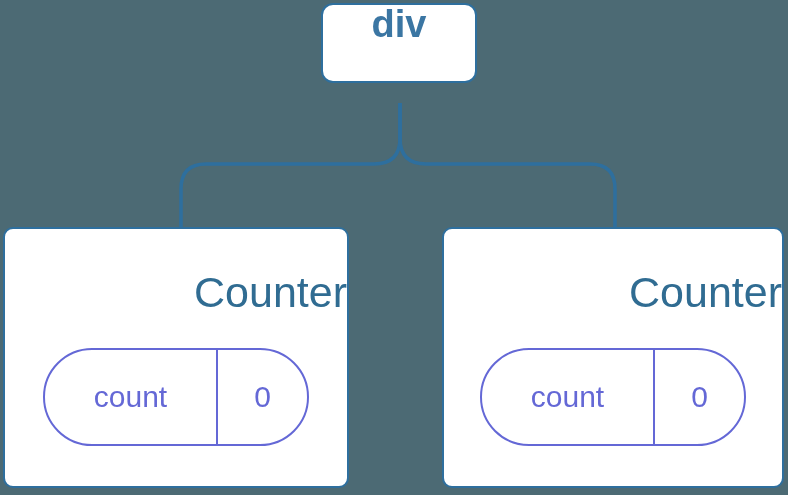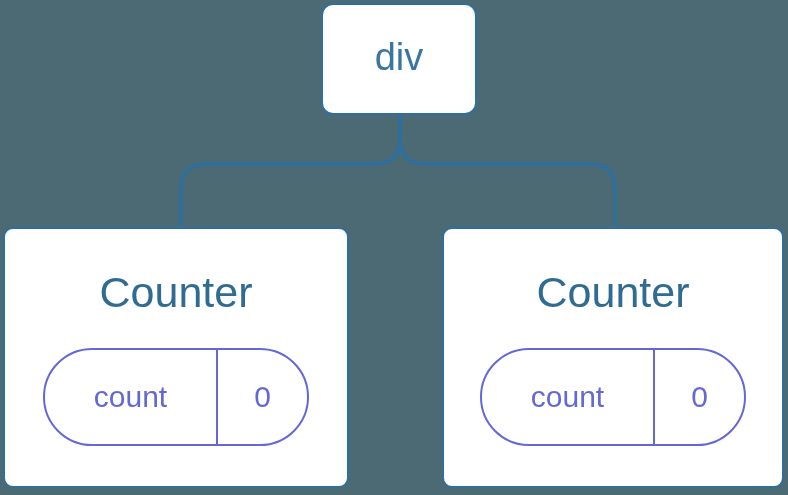--- a/index.html
+++ b/index.html
@@ -26,28 +26,28 @@
   .connector-svg path {
     fill: none;
     stroke: var(--stroke-blue, #2E6F9E);
     stroke-width: 3.5;
   }
   .root-node {
     position: absolute;
     left: 321px;
     top: 3px;
     width: 156px;
-    height: 112px;
+    height: 80px;
     box-sizing: border-box;
     background: var(--card-fill, #FFFFFF);
     border: 2.5px solid var(--stroke-blue, #2E6F9E);
     border-radius: 12px;
     display: flex;
-    align-items: center;
     justify-content: center;
+    font-weight: bold;
   }
   .root-label {
     font-size: 38px;
     line-height: 1;
     color: var(--root-label-text, #3B76A3);
     padding-bottom: 4px;
   }
   .component-card {
     position: absolute;
     top: 227px;
@@ -57,21 +57,21 @@
     border: 2px solid var(--stroke-blue, #2E6F9E);
     border-radius: 10px;
   }
   .component-card.left  { left: 3px;   width: 346px; }
   .component-card.right { left: 442px; width: 342px; }
   .component-title {
     position: absolute;
     top: 42px;
     left: 0;
     right: 0;
-    text-align: center;
+    text-align: right;
     font-size: 43px;
     font-weight: 500;
     line-height: 1;
     color: var(--component-title-text, #306C92);
   }
   .state-pill {
     position: absolute;
     top: 119px;
     left: 50%;
     transform: translateX(-50%);

